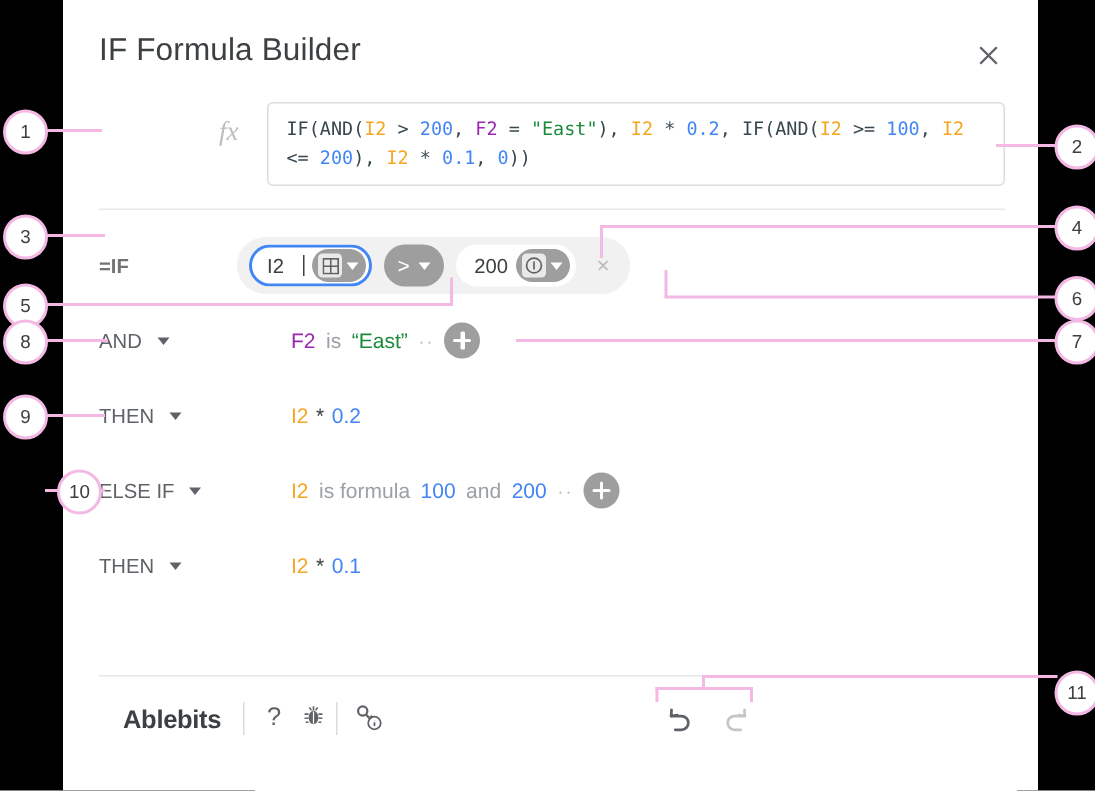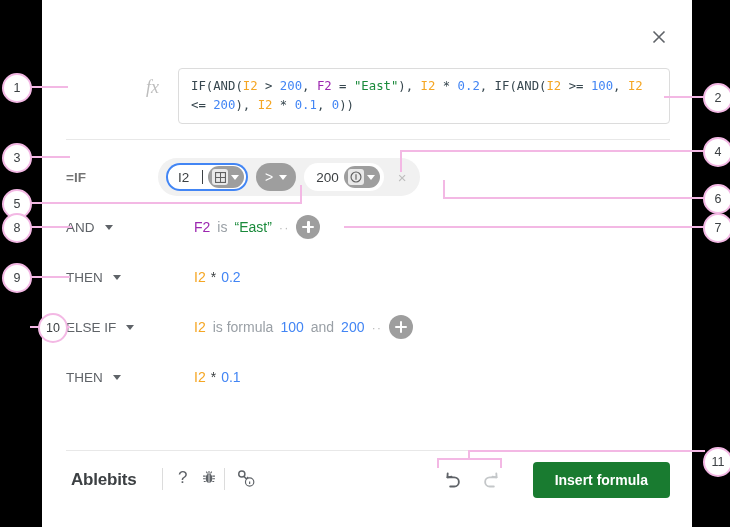--- a/index.html
+++ b/index.html
@@ -137,21 +137,21 @@
   }
   .add-btn:after{
     content:"";position:absolute;width:2.5px;height:12px;background:#fff;border-radius:1px;
   }
   .add-wrap{position:relative;display:flex;align-items:center;justify-content:center;
     width:24px;height:24px;}
 
   
   .footer{position:absolute;left:24px;right:22px;top:462px;height:42px;}
   .brand{
-    position:absolute;left:5px;top:8px;font-size:17px;color:#3c4043;
+    position:absolute;left:16px;top:8px;font-size:17px;color:#3c4043;
     font-weight:700;letter-spacing:-.2px;
   }
   .vsep{position:absolute;width:1px;height:22px;background:#dcdcdc;top:6px;}
   .ficon{position:absolute;top:6px;cursor:pointer;color:#5f6368;}
   .undo,.redo{position:absolute;top:8px;cursor:pointer;}
   .insert-btn{
     position:absolute;right:0;top:0;height:36px;padding:0 22px;
     background:#197b30;color:#fff;border:none;border-radius:4px;
     font-size:14px;font-weight:700;cursor:pointer;
     font-family:"Liberation Sans",sans-serif;
@@ -167,20 +167,21 @@
   }
   .lead{position:absolute;background:#f3b8e4;z-index:20;}
 </style>
 </head>
 <body>
 
 <div class="stage">
 
   <div class="panel">
 
+    <div class="dlg-title">IF Formula Builder</div>
     <div class="close-btn">
       <svg width="16" height="16" viewBox="0 0 16 16" aria-hidden="true">
         <path d="M2.5 2.5 L13.5 13.5 M13.5 2.5 L2.5 13.5" stroke="#5f6368" stroke-width="1.6" fill="none"></path>
       </svg>
     </div>
 
     <div class="fbar">
       <div class="fx-ico">fx</div>
       <div class="formula-box" id="formula-box"><span class="t-pl">IF(AND(</span><span class="t-ref">I2</span><span class="t-pl"> &gt; </span><span class="t-num">200</span><span class="t-pl">, </span><span class="t-ref2">F2</span><span class="t-pl"> = </span><span class="t-str">"East"</span><span class="t-pl">), </span><span class="t-ref">I2</span><span class="t-pl"> * </span><span class="t-num">0.2</span><span class="t-pl">, IF(AND(</span><span class="t-ref">I2</span><span class="t-pl"> &gt;= </span><span class="t-num">100</span><span class="t-pl">, </span><span class="t-ref">I2</span><span class="t-pl"> &lt;= </span><span class="t-num">200</span><span class="t-pl">), </span><span class="t-ref">I2</span><span class="t-pl"> * </span><span class="t-num">0.1</span><span class="t-pl">, </span><span class="t-num">0</span><span class="t-pl">))</span></div>
     </div>
@@ -313,21 +314,20 @@
           <path d="M7 8 H14.5 a5 5 0 0 1 0 10 H10" stroke="#5f6368" stroke-width="2" fill="none" stroke-linecap="round"></path>
           <path d="M7 8 L7.3 3.6 M7 8 L11.5 7.4" stroke="#5f6368" stroke-width="2" fill="none" stroke-linecap="round"></path>
         </svg>
       </div>
       <div class="redo" style="left:415px;">
         <svg width="22" height="22" viewBox="0 0 24 24">
           <path d="M17 8 H9.5 a5 5 0 0 0 0 10 H14" stroke="#c4c7c9" stroke-width="2" fill="none" stroke-linecap="round"></path>
           <path d="M17 8 L16.7 3.6 M17 8 L12.5 7.4" stroke="#c4c7c9" stroke-width="2" fill="none" stroke-linecap="round"></path>
         </svg>
       </div>
-      <button class="insert-btn">Insert formula</button>
     </div>
 
   </div>
 
   <div class="lead" style="left:28px;top:86px;width:40px;height:1.5px;"></div>
   <div class="callout" style="left:2px;top:73px;">1</div>
 
   <div class="lead" style="left:664px;top:96px;width:42px;height:1.5px;"></div>
   <div class="callout" style="left:703px;top:83px;">2</div>
 

